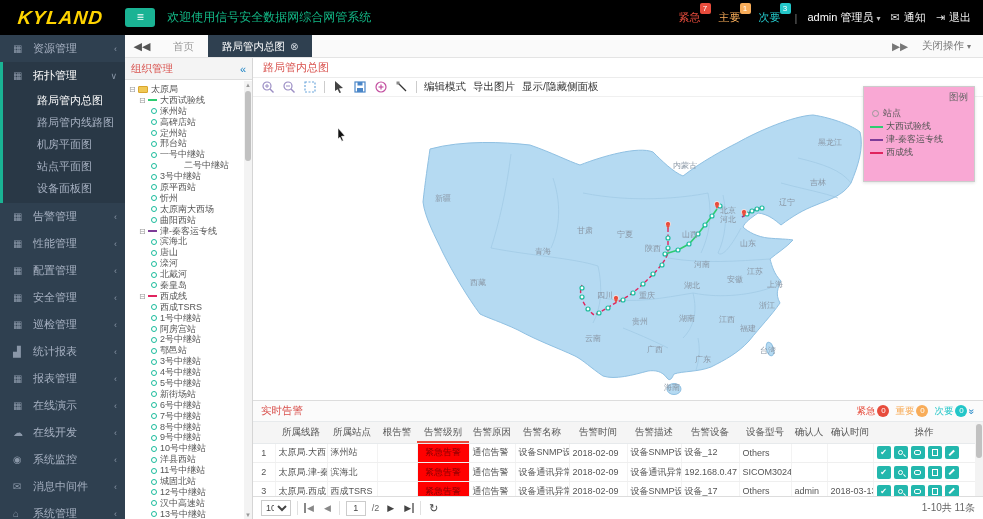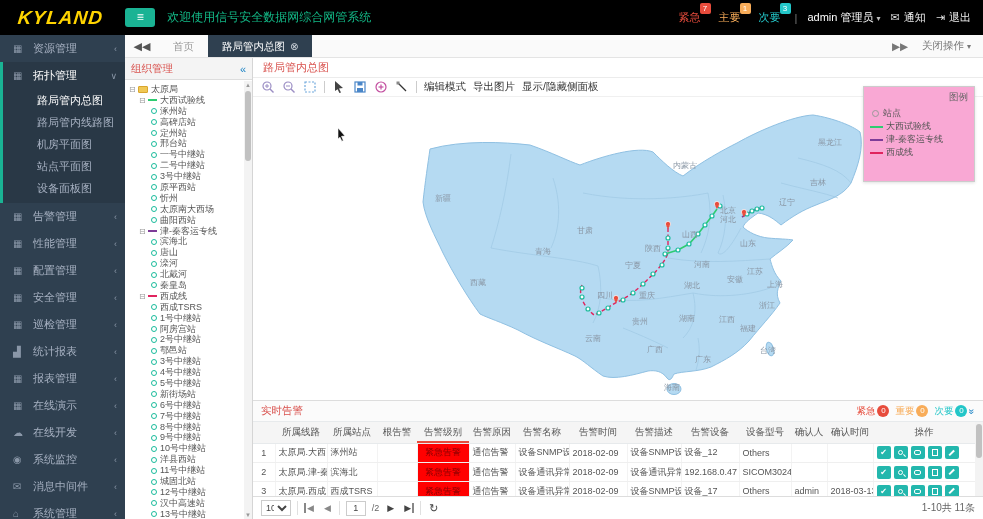--- a/index.html
+++ b/index.html
@@ -278,21 +278,21 @@
         <span>定州站</span>
       </div>
       <div class="tnode" style="padding-left: 22px;">
         <span class="tcirc"></span>
         <span>邢台站</span>
       </div>
       <div class="tnode" style="padding-left: 22px;">
         <span class="tcirc"></span>
         <span>一号中继站</span>
       </div>
-      <div class="tnode" style="padding-left: 22px;">
+      <div class="tnode" style="padding-left: 22px; gap: 24px;">
         <span class="tcirc"></span>
         <span>二号中继站</span>
       </div>
       <div class="tnode" style="padding-left: 22px;">
         <span class="tcirc"></span>
         <span>3号中继站</span>
       </div>
       <div class="tnode" style="padding-left: 22px;">
         <span class="tcirc"></span>
         <span>原平西站</span>
@@ -547,21 +547,21 @@
             <circle r="2.6" fill="#e74c3c" stroke="#fff" stroke-width="0.7"></circle>
             <polygon points="-2,1.5 2,1.5 0,5" fill="#e74c3c"></polygon>
           </g>
       </g>
     </svg>
     <div id="prov-layer">
         <span class="prov" style="left: 190px; top: 100px;">新疆</span>
         <span class="prov" style="left: 225px; top: 184px;">西藏</span>
         <span class="prov" style="left: 290px; top: 153px;">青海</span>
         <span class="prov" style="left: 332px; top: 132px;">甘肃</span>
-        <span class="prov" style="left: 380px; top: 136px; margin-top: 31px;">宁夏</span>
+        <span class="prov" style="left: 372px; top: 136px;">宁夏</span>
         <span class="prov" style="left: 432px; top: 67px;">内蒙古</span>
         <span class="prov" style="left: 577px; top: 44px;">黑龙江</span>
         <span class="prov" style="left: 565px; top: 84px;">吉林</span>
         <span class="prov" style="left: 534px; top: 104px;">辽宁</span>
         <span class="prov" style="left: 475px; top: 112px;">北京</span>
         <span class="prov" style="left: 475px; top: 121px;">河北</span>
         <span class="prov" style="left: 437px; top: 136px;">山西</span>
         <span class="prov" style="left: 400px; top: 150px;">陕西</span>
         <span class="prov" style="left: 495px; top: 145px;">山东</span>
         <span class="prov" style="left: 449px; top: 166px;">河南</span>

